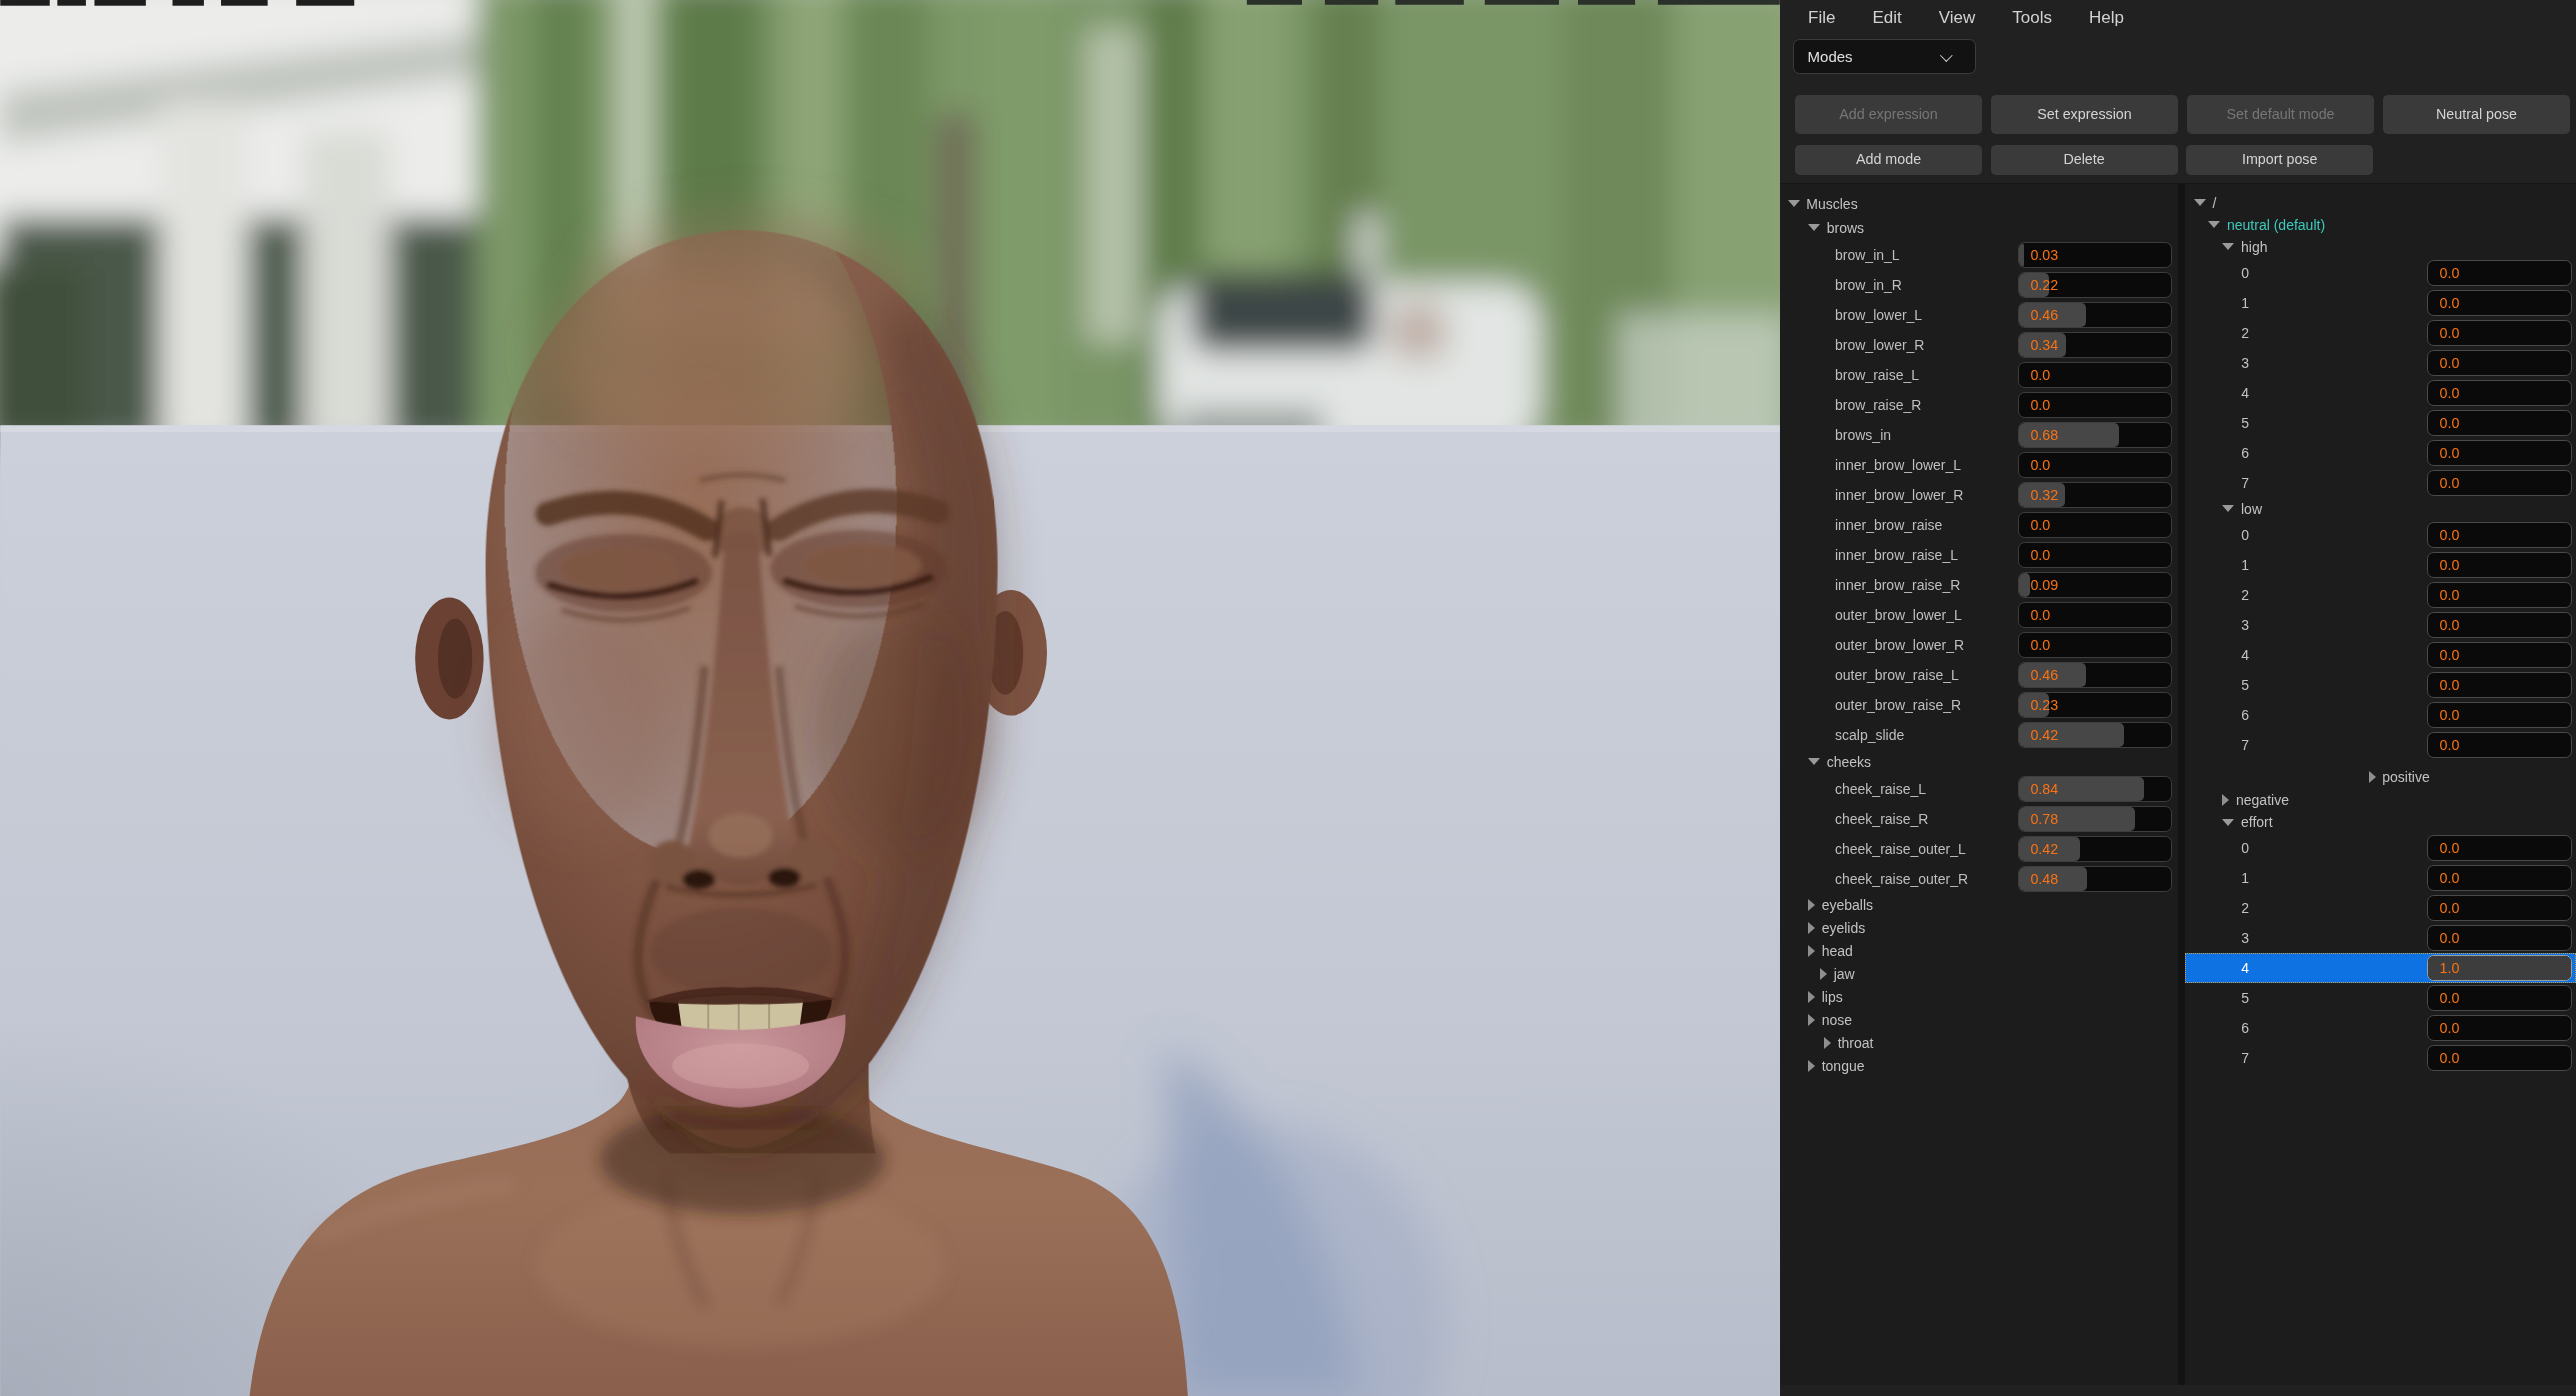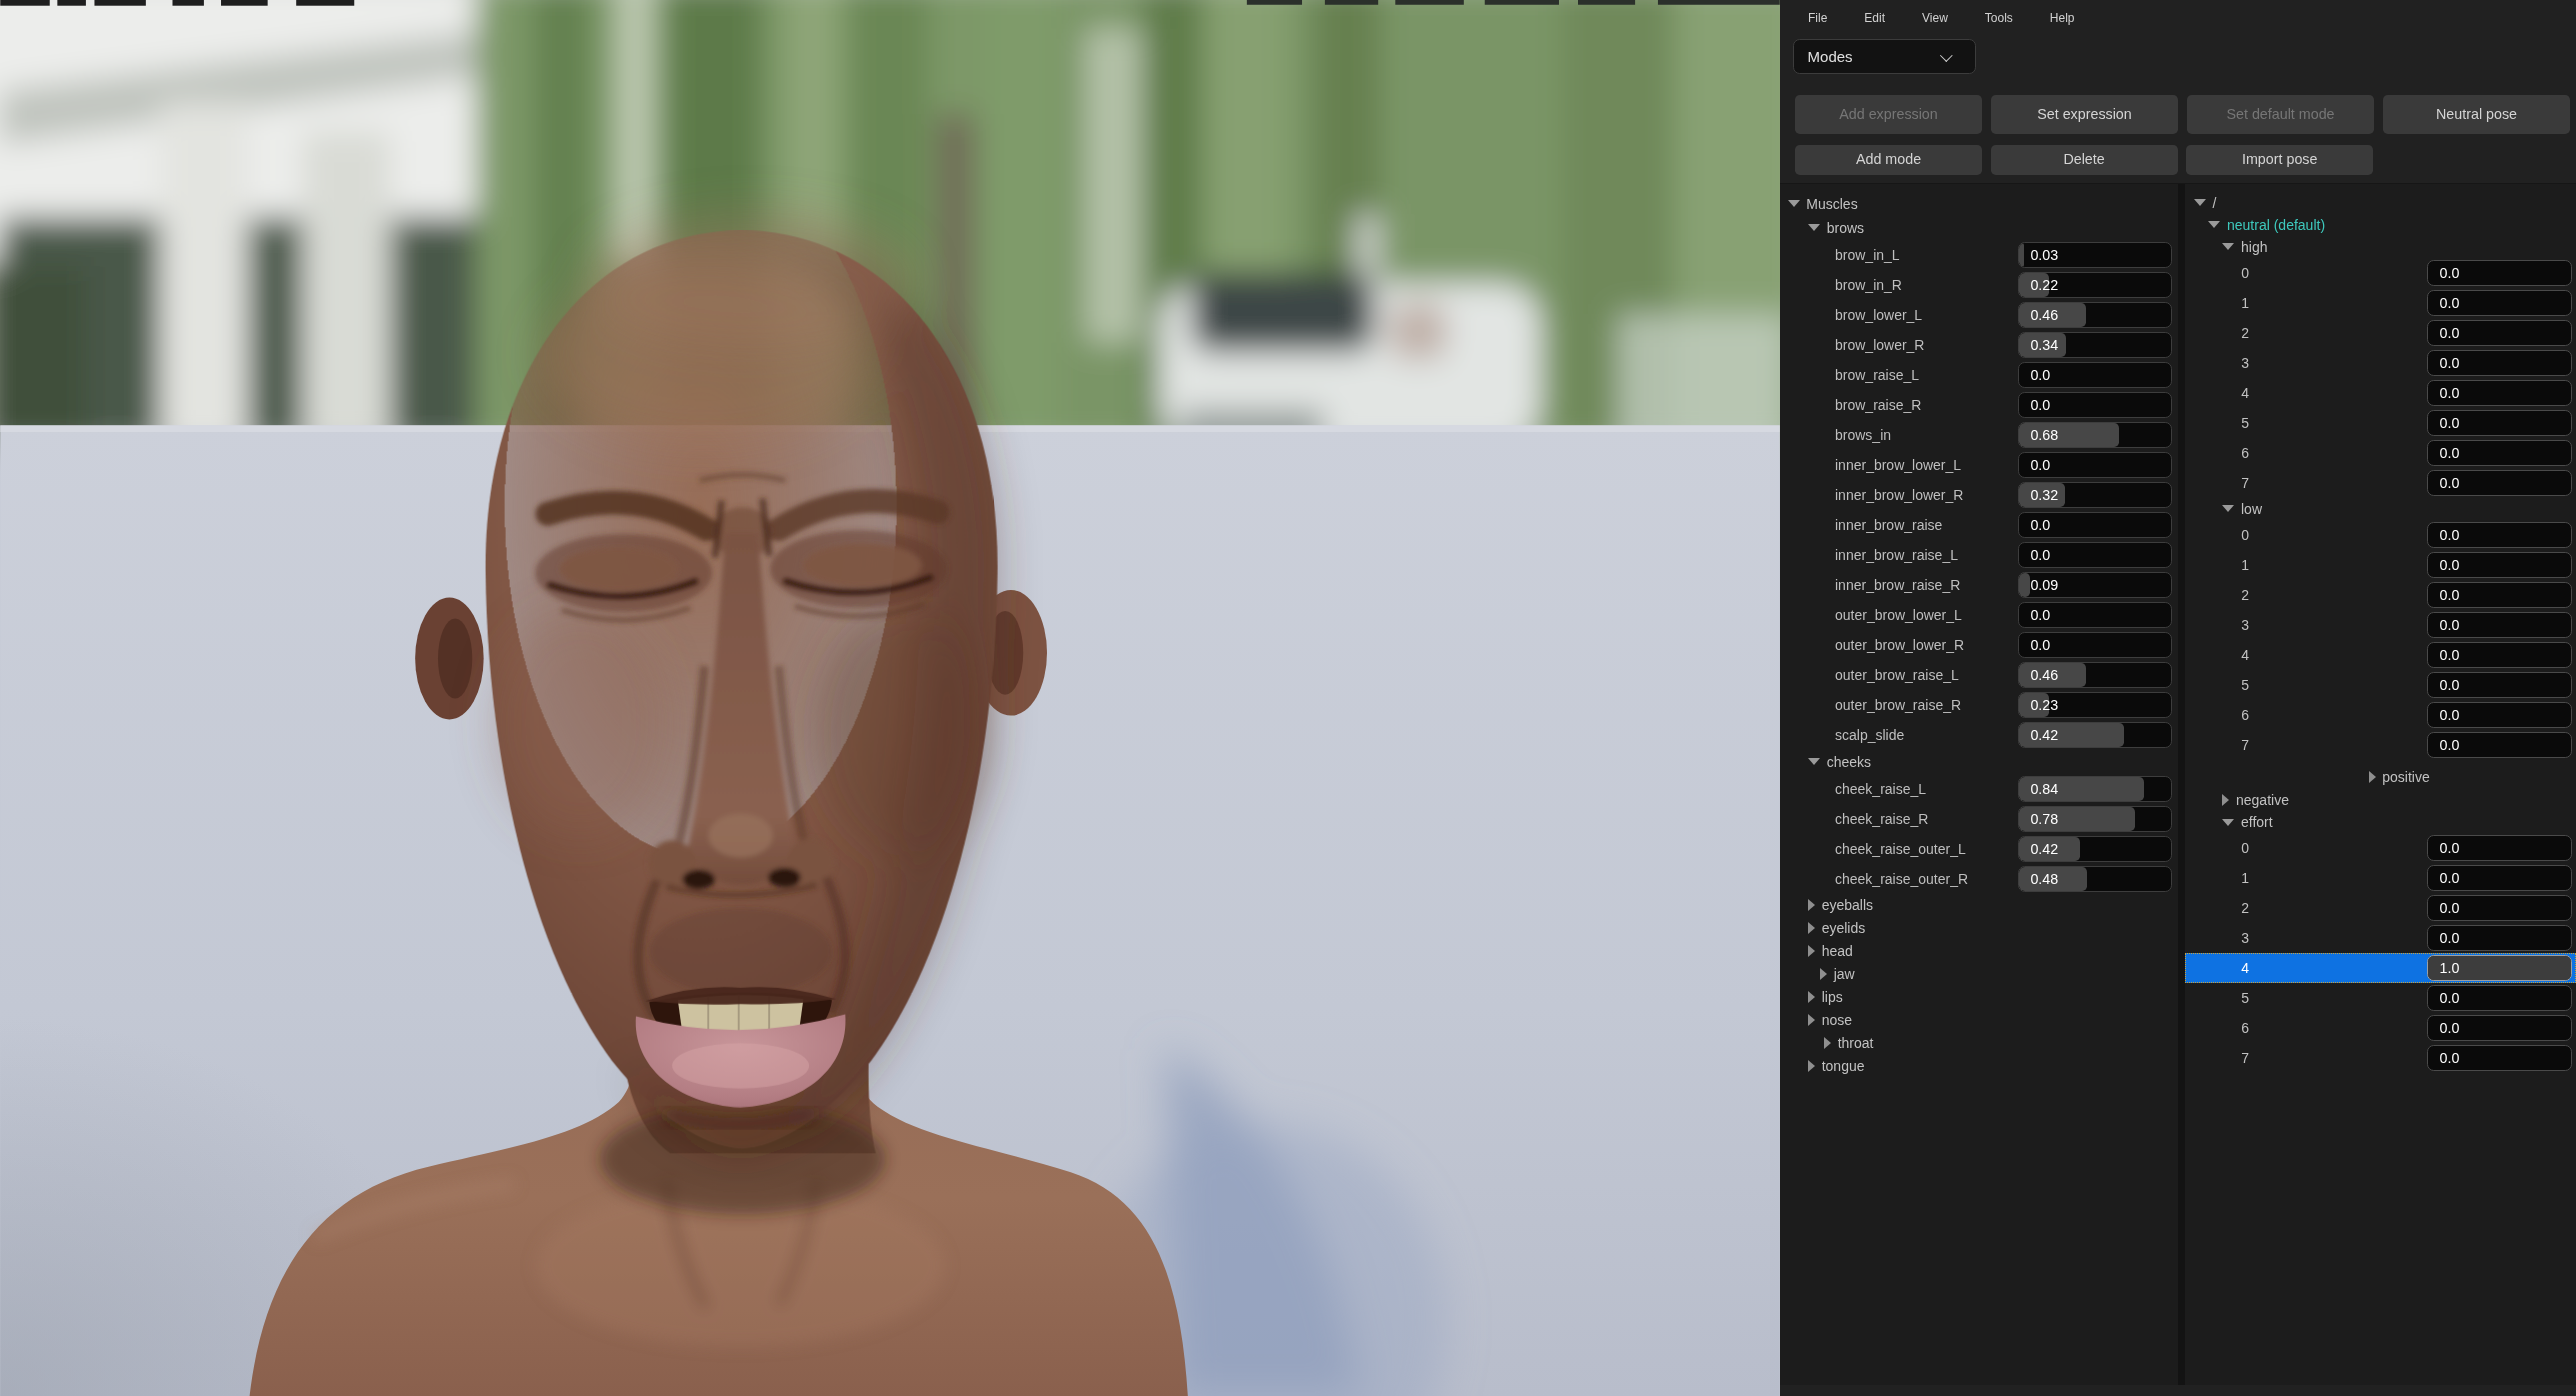--- a/index.html
+++ b/index.html
@@ -9,21 +9,21 @@
 
   
   #viewport{position:absolute;left:0;top:0;width:1780px;height:1396px;background:#c3c8d4;}
   #viewport svg{display:block;}
 
   
   #panel{position:absolute;left:1780px;top:0;width:796px;height:1396px;
          background:#212121;color:#c9c9c9;}
   #menubar{position:absolute;left:0;top:0;width:100%;height:36px;
            display:flex;align-items:center;padding-left:28px;column-gap:37px;}
-  .menu-item{font-size:12px;color:#d2d2d2;cursor:default;}
+  .menu-item{font-size:17px;color:#d2d2d2;cursor:default;}
   #modes{position:absolute;left:13.3px;top:39px;width:183px;height:35px;
          background:#121212;border:1px solid #3c3c3c;border-radius:6.7px;
          display:flex;align-items:center;padding:0 13.3px;color:#e0e0e0;font-size:15px;}
   #modes .chev{position:absolute;right:25px;top:11.4px;width:8.6px;height:8.6px;
          border-right:1.9px solid #cfcfcf;border-bottom:1.9px solid #cfcfcf;
          transform:rotate(45deg);}
   #btnrow1,#btnrow2{position:absolute;left:15px;display:flex;gap:8.6px;}
   #btnrow1{top:95px;gap:9px;}
   #btnrow2{top:145px;}
   .tbtn{width:187px;background:#3a3a3a;border:none;border-radius:4.8px;
@@ -53,21 +53,21 @@
   .tri.right{border-top:6.7px solid transparent;border-bottom:6.7px solid transparent;
              border-left:7.6px solid #8f8f8f;}
   .glabel{white-space:nowrap;}
   .accent{color:#3ec9bd;}
 
   .slabel{flex:1;padding-left:55px;white-space:nowrap;color:#bfbfbf;}
   .track{position:relative;width:154px;height:26px;margin-right:5.7px;flex:0 0 auto;
          background:#0a0a0a;border:1.4px solid #3d3d3d;border-radius:6.7px;overflow:hidden;}
   .track .fill{position:absolute;left:0;top:0;bottom:0;background:#474747;border-radius:4.8px;}
   .track .val,.pfield .val{position:absolute;left:11.4px;top:50%;transform:translateY(-50%);
-         color:#ffffff;font-size:14.3px;}
+         color:#f97316;font-size:14.3px;}
 
   .plabel{flex:1;padding-left:56px;color:#c2c2c2;}
   .pfield{position:relative;width:145px;height:26px;margin-right:3.8px;flex:0 0 auto;
           background:#0a0a0a;border:1.4px solid #4a4a4a;border-radius:6.7px;overflow:hidden;}
   .pfield .fill{position:absolute;left:0;top:0;bottom:0;background:#3d3d3d;}
   .trow.pose.selected{background:#0e72e2;outline:1px dotted #c9a23a;outline-offset:-1px;}
   .trow.pose.selected .plabel{color:#ffffff;}
   .trow.pose.selected .pfield{border-color:#9aa0a6;background:#3d3d3d;}
 </style>
 </head>

